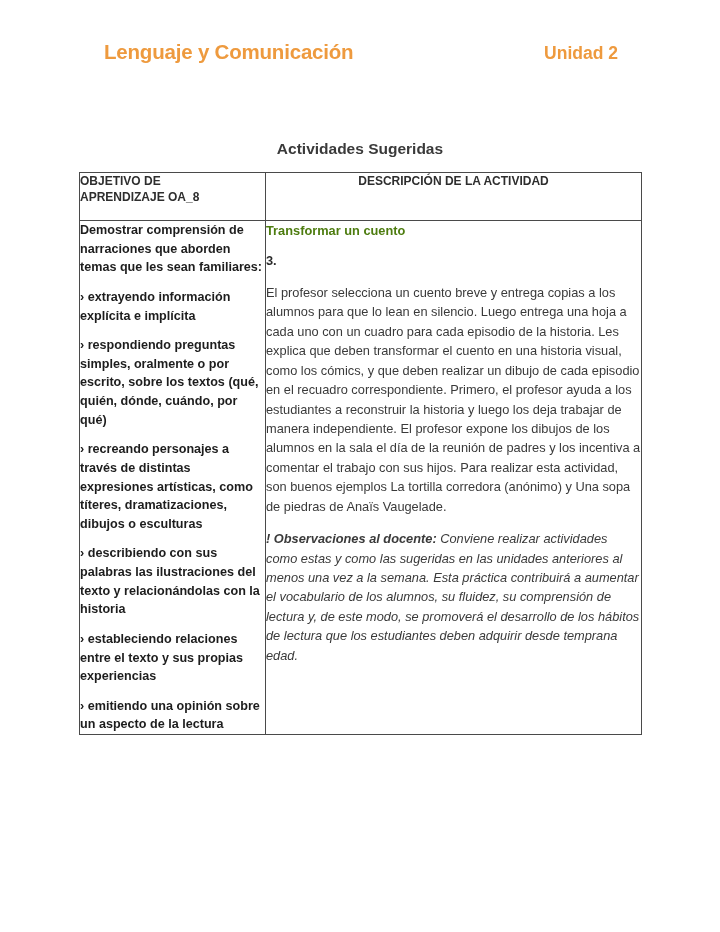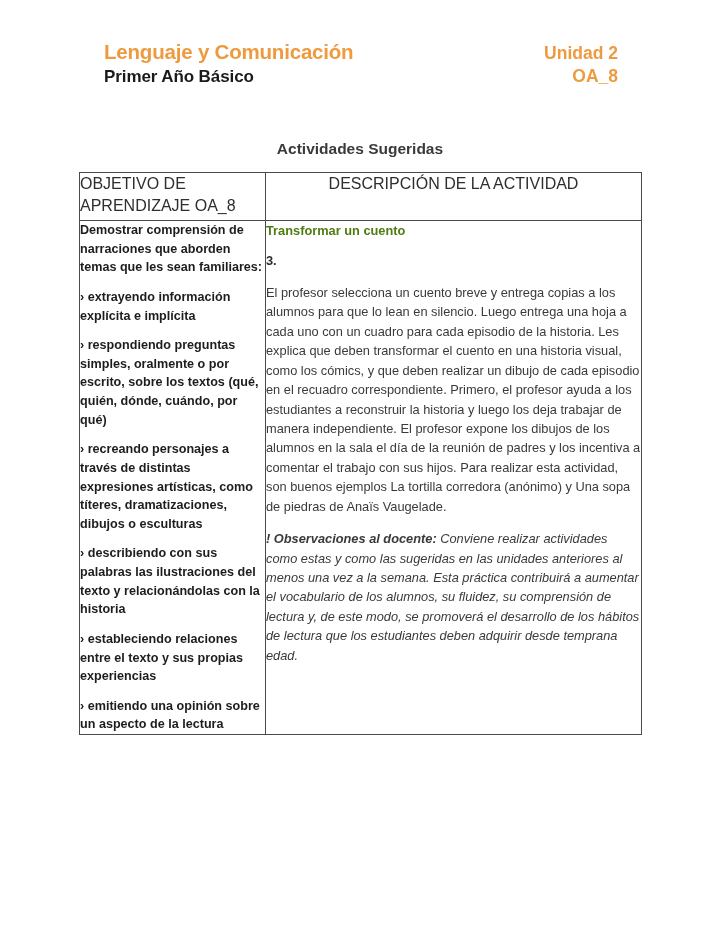--- a/index.html
+++ b/index.html
@@ -90,22 +90,22 @@
   .act-table td, .act-table th {
     border: 1px solid #4a4a4a;
     vertical-align: top;
     padding: 0;
   }
   .col-left  { width: 186px; }
   .col-right { width: 376px; }
 
   .th-cell {
     height: 47px;
-    font-weight: normal;
-    font-size: 16px;
+    font-weight: bold;
+    font-size: 12px;
     color: #2e2e2e;
     text-align: left;
     padding: 8px 8px 0 8px;
     line-height: 1.35;
   }
   .th-cell.center {
     text-align: center;
     padding-left: 6px;
     padding-right: 6px;
   }
@@ -162,24 +162,20 @@
 </style>
 </head>
 <body>
 
 <div class="page">
 
   <div class="doc-header">
     <div class="header-row">
       <span class="subject-title">Lenguaje y Comunicación</span>
       <span class="unit-label">Unidad 2</span>
-    </div>
-    <div class="header-row">
-      <span class="grade-title">Primer Año Básico</span>
-      <span class="oa-label">OA_8</span>
     </div>
   </div>
 
   <div class="section-title">Actividades Sugeridas</div>
 
   <table class="act-table">
     <colgroup>
       <col class="col-left">
       <col class="col-right">
     </colgroup>

